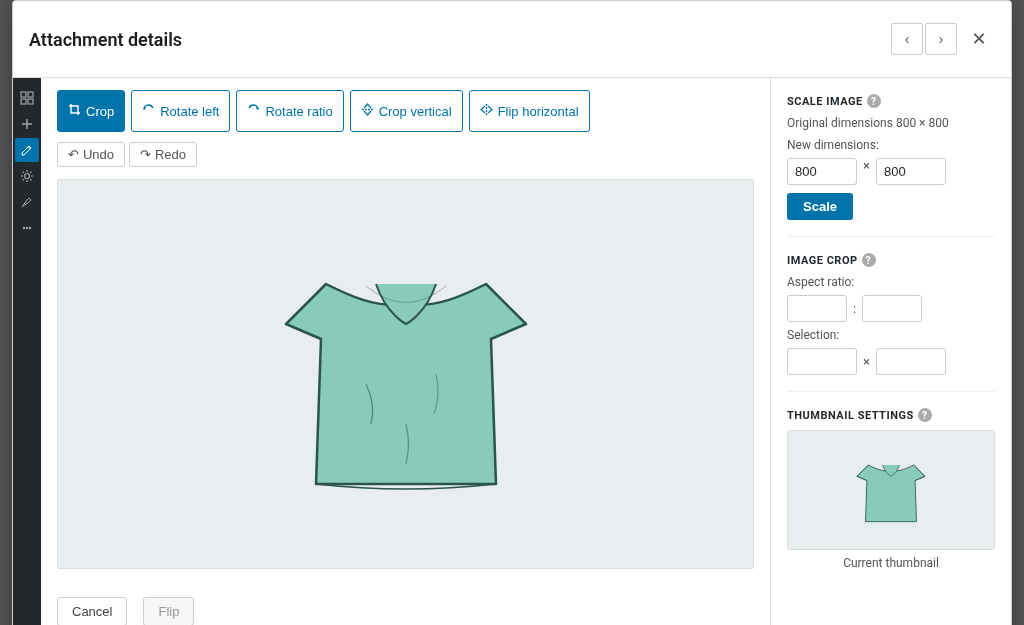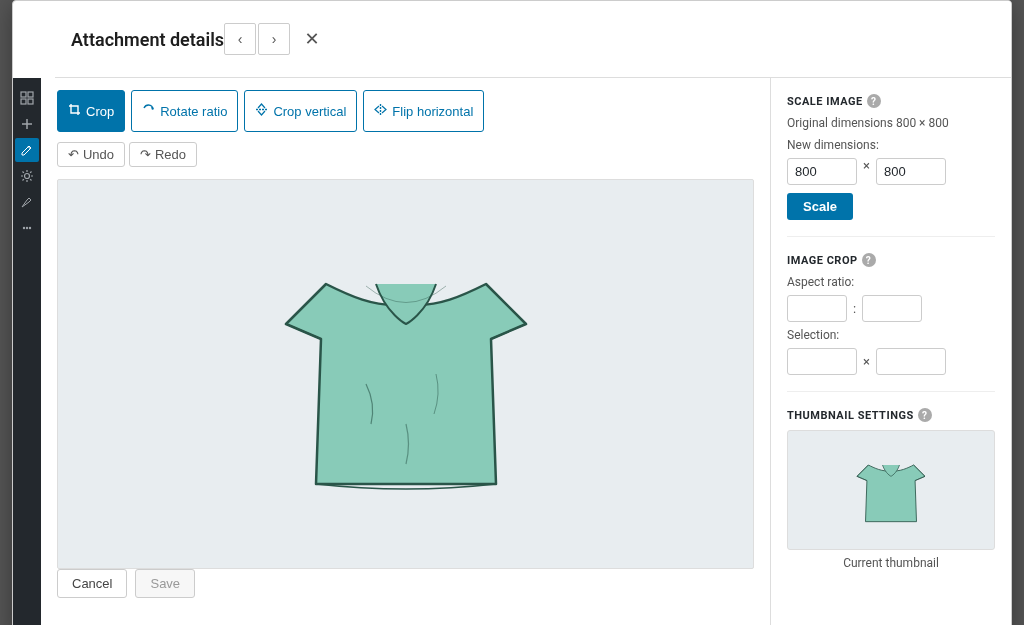--- a/index.html
+++ b/index.html
@@ -19,24 +19,24 @@
       border: 1px solid #ccc;
       border-radius: 4px;
       box-shadow: 0 4px 24px rgba(0,0,0,0.35);
       overflow: hidden;
     }
 
     
     .modal-header {
       display: flex;
       align-items: center;
+      justify-content: space-between;
       padding: 22px 16px;
       border-bottom: 1px solid #ddd;
       background: #fff;
-      margin-left: 42px;
     }
     .modal-title {
       font-size: 18px;
       font-weight: 600;
       color: #1e1e1e;
     }
     .modal-nav {
       display: flex;
       align-items: center;
       gap: 2px;
@@ -174,22 +174,22 @@
       height: 370px;
       position: relative;
       display: flex;
       align-items: center;
       justify-content: center;
     }
 
     
     .edit-footer {
       display: flex;
-      gap: 8px;
-      margin-top: 0;
+      gap: 16px;
+      margin-top: 28px;
     }
     .btn-cancel {
       padding: 6px 14px;
       border: 1px solid #ccc;
       background: #fff;
       color: #444;
       border-radius: 3px;
       cursor: pointer;
       font-size: 13px;
     }
@@ -414,20 +414,29 @@
             <svg width="13" height="13" viewBox="0 0 13 13" fill="none">
               <path d="M3 1V10H12" stroke="#fff" stroke-width="1.4"></path>
               <path d="M1 3H10V12" stroke="#fff" stroke-width="1.4"></path>
             </svg>
           </span>
           <span>Crop</span>
         </button>
         <button class="toolbar-btn">
           <span class="toolbar-btn-icon">
             <svg width="13" height="13" viewBox="0 0 13 13" fill="none">
+              <path d="M2 6.5C2 4 4 2 6.5 2C8.5 2 10.2 3.2 11 5" stroke="#0073aa" stroke-width="1.4" fill="none"></path>
+              <polygon points="1,5 4,4 3,7" fill="#0073aa"></polygon>
+            </svg>
+          </span>
+          <span>Rotate left</span>
+        </button>
+        <button class="toolbar-btn">
+          <span class="toolbar-btn-icon">
+            <svg width="13" height="13" viewBox="0 0 13 13" fill="none">
               <path d="M11 6.5C11 4 9 2 6.5 2C4.5 2 2.8 3.2 2 5" stroke="#0073aa" stroke-width="1.4" fill="none"></path>
               <polygon points="12,5 9,4 10,7" fill="#0073aa"></polygon>
             </svg>
           </span>
           <span>Rotate ratio</span>
         </button>
         <button class="toolbar-btn">
           <span class="toolbar-btn-icon">
             <svg width="13" height="13" viewBox="0 0 13 13" fill="none">
               <line x1="1" y1="6.5" x2="12" y2="6.5" stroke="#0073aa" stroke-width="1.4" stroke-dasharray="2,1"></line>
@@ -478,21 +487,21 @@
             <path d="M140 200 Q145 220 140 240" stroke="#2a5549" stroke-width="1.2" fill="none" opacity="0.5"></path>
             <path d="M170 150 Q175 170 168 190" stroke="#2a5549" stroke-width="1" fill="none" opacity="0.5"></path>
 
             <path d="M100 62 Q140 95 180 62" stroke="#2a5549" stroke-width="1" fill="none" opacity="0.4"></path>
           </svg>
         </div>
       </div>
 
       <div class="edit-footer">
         <button class="btn-cancel">Cancel</button>
-        <button class="btn-save">Save</button>
+        <button class="btn-save">Flip</button>
       </div>
     </div>
 
     <div class="right-panel">
 
       <div class="panel-section">
         <div class="section-title">
           <span>SCALE IMAGE</span>
           <span class="help-icon">?</span>
         </div>

